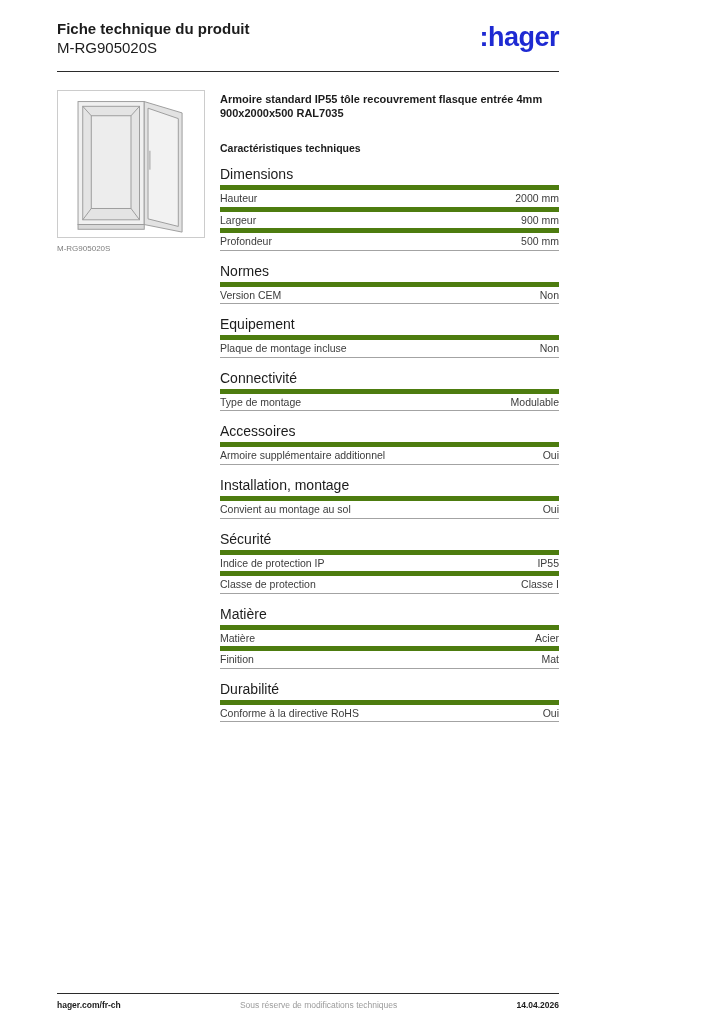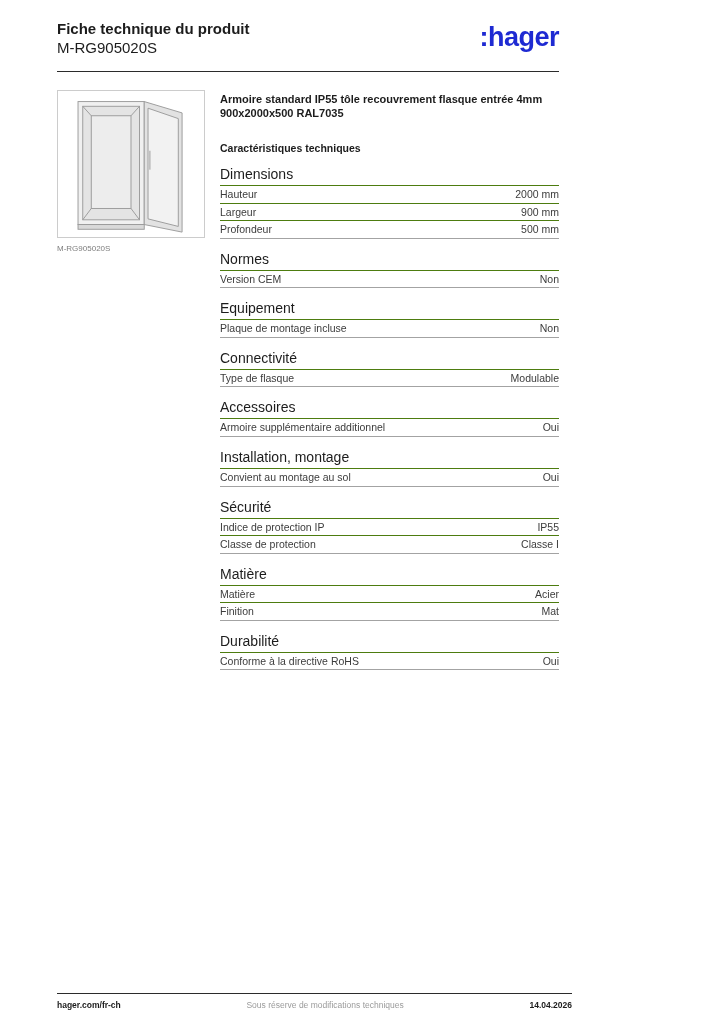--- a/index.html
+++ b/index.html
@@ -33,28 +33,28 @@
   .specs-col { flex: 1 1 auto; margin-left: 13px; padding-top: 2px; }
   .description { font-size: 11px; font-weight: bold; line-height: 1.3; }
   .char-title { font-size: 10.5px; font-weight: bold; margin-top: 22px; }
   
   .section-heading { font-size: 14px; font-weight: normal; margin: 12px 0 3px 0; }
   .rows { }
   .row {
     display: flex; justify-content: space-between; align-items: baseline;
     font-size: 10.5px; line-height: 1.15;
     padding: 2px 0 2.5px 0;
-    border-top: 1px solid #4d7c0f;
+    border-top: 5px solid #4d7c0f;
     color: #3c3c3c;
   }
   .rows { border-bottom: 1px solid #a3a3a3; }
   .row-label { text-align: left; }
   .row-value { text-align: right; white-space: nowrap; padding-left: 12px; }
   
-  .footer { position: absolute; left: 57px; right: 44px; bottom: 14px; }
+  .footer { position: absolute; left: 57px; right: 57px; bottom: 14px; }
   .footer-divider { border-bottom: 1.5px solid #2b2b2b; }
   .footer-row {
     display: flex; justify-content: space-between; align-items: baseline;
     margin-top: 6px; font-size: 8.5px;
   }
   .f-left { font-weight: bold; color: #1c1c1c; }
   .f-center { color: #9b9b9b; }
   .f-right { font-weight: bold; color: #1c1c1c; }
   
   .cab { stroke: #9a9a9a; stroke-width: 1; }
@@ -135,21 +135,21 @@
               <div class="row">
                 <span class="row-label">Plaque de montage incluse</span>
                 <span class="row-value">Non</span>
               </div>
             </div>
           </div>
           <div class="section">
             <div class="section-heading">Connectivité</div>
             <div class="rows">
               <div class="row">
-                <span class="row-label">Type de flasque</span>
+                <span class="row-label">Type de montage</span>
                 <span class="row-value">Modulable</span>
               </div>
             </div>
           </div>
           <div class="section">
             <div class="section-heading">Accessoires</div>
             <div class="rows">
               <div class="row">
                 <span class="row-label">Armoire supplémentaire additionnel</span>
                 <span class="row-value">Oui</span>

